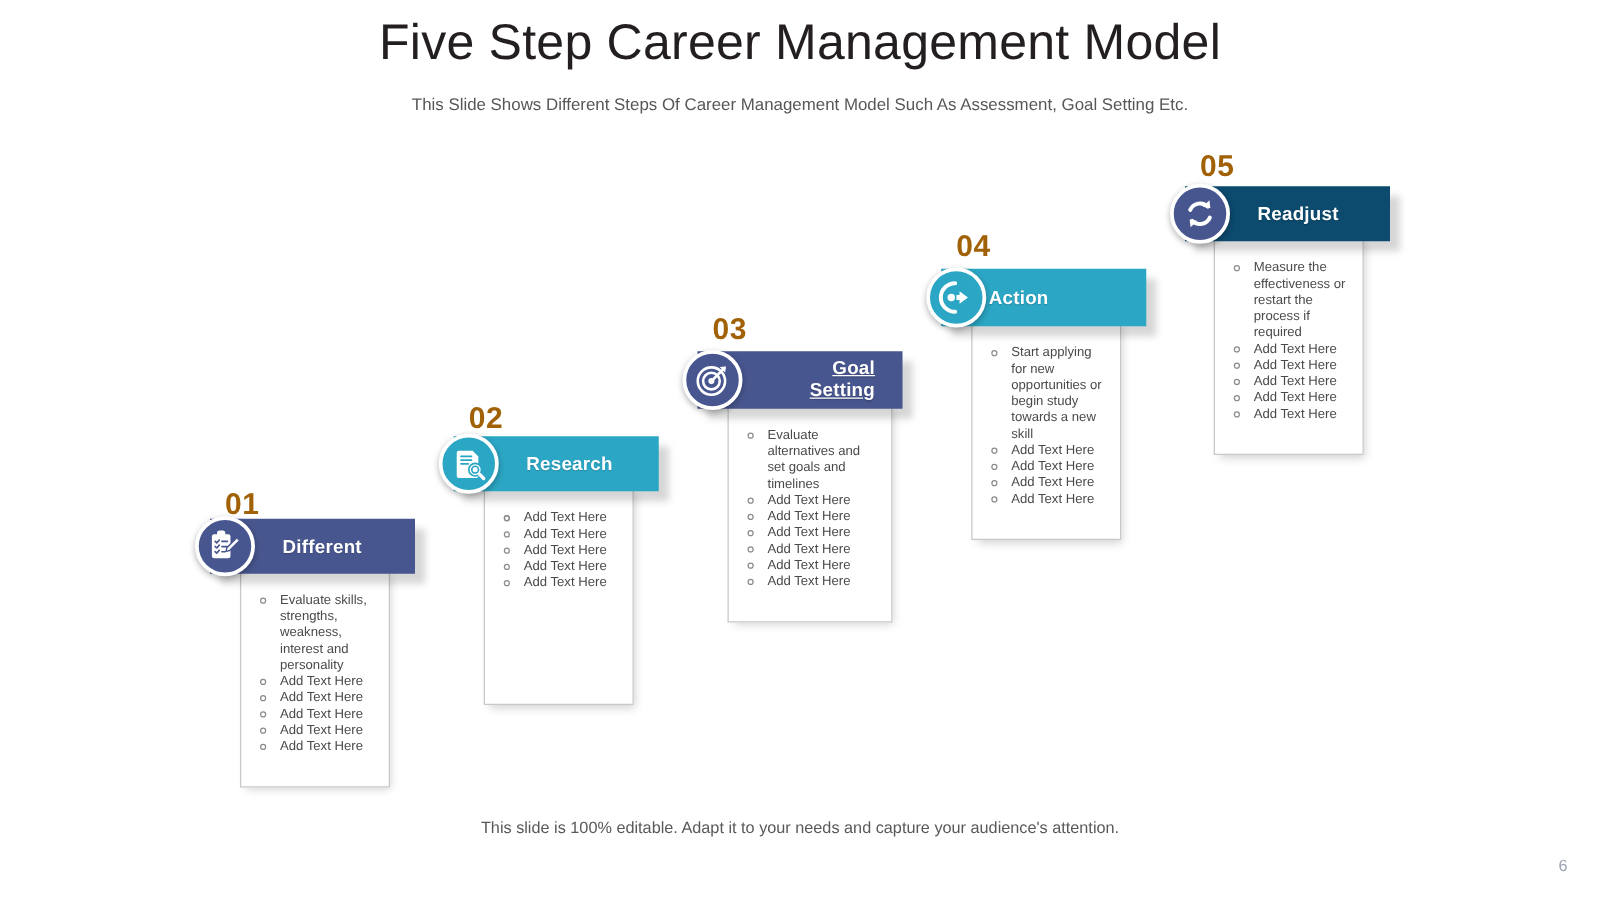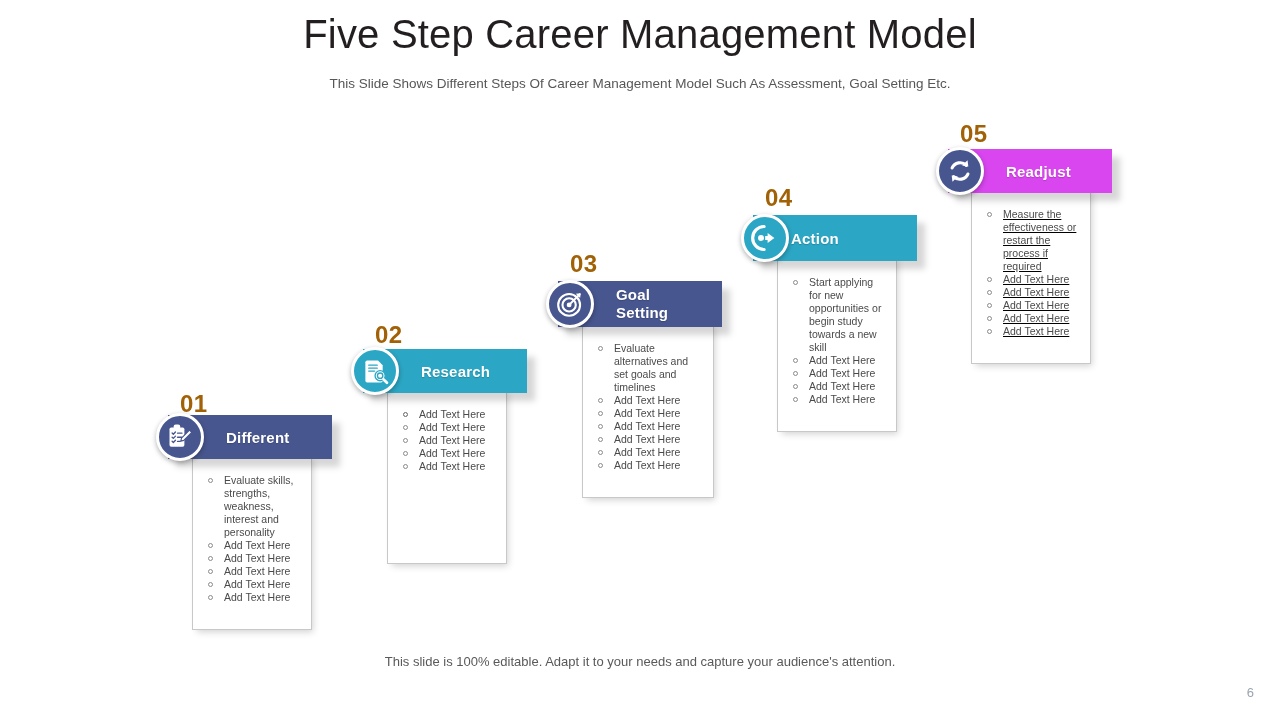--- a/index.html
+++ b/index.html
@@ -230,21 +230,21 @@
           <li><span class="bullet-mark"></span><span>Add Text Here</span></li>
           <li><span class="bullet-mark"></span><span>Add Text Here</span></li>
           <li><span class="bullet-mark"></span><span>Add Text Here</span></li>
           <li><span class="bullet-mark"></span><span>Add Text Here</span></li>
           <li><span class="bullet-mark"></span><span>Add Text Here</span></li>
           <li><span class="bullet-mark"></span><span>Add Text Here</span></li>
         </ul>
       </div>
       <div class="step-bar-shadow" style="left: 566px; top: 289px; width: 164px; height: 46px; filter: blur(3px);"></div>
       <div class="step-bar" style="left: 558px; top: 281px; width: 164px; height: 46px; background: rgb(72, 86, 143);">
-        <div class="bar-label two-line" style="width: 84px; text-align: left;"><span>Goal</span><br><span>Setting</span></div>
+        <div class="bar-label two-line" style="width: 84px; text-align: right; text-decoration: underline;"><span>Goal</span><br><span>Setting</span></div>
       </div>
       <div class="icon-circle" style="left: 546px; top: 304px; background: rgb(72, 86, 143); color: rgb(72, 86, 143);">
     <svg width="28" height="28" viewBox="0 0 32 32">
       <circle cx="15" cy="17" r="12.5" fill="none" stroke="#fff" stroke-width="2.4"></circle>
       <circle cx="15" cy="17" r="7.6" fill="none" stroke="#fff" stroke-width="2.4"></circle>
       <circle cx="15" cy="17" r="2.8" fill="#fff"></circle>
       <path d="M15 17L27 5" stroke="#fff" stroke-width="2.4" stroke-linecap="round"></path>
       <path d="M22.6 4.2l5.6-0.6-0.6 5.6z" fill="#fff"></path>
     </svg>
       </div>
@@ -268,32 +268,32 @@
     <svg width="30" height="30" viewBox="0 0 34 34">
       <path d="M16 4a13 13 0 1 0 0 26" fill="none" stroke="#fff" stroke-width="3.6" stroke-linecap="round"></path>
       <circle cx="12.5" cy="17" r="3.4" fill="#fff"></circle>
       <path d="M20 11.4l7.6 5.6-7.6 5.6z" fill="#fff"></path>
       <rect x="17.2" y="14.7" width="3.2" height="4.6" fill="#fff"></rect>
     </svg>
       </div>
     </div>
     <div class="step">
       <div class="step-number" style="left: 960px; top: 120px;">05</div>
-      <div class="step-body" style="left: 971px; top: 187px; width: 120px; height: 177px; text-decoration: underline;">
+      <div class="step-body" style="left: 971px; top: 187px; width: 120px; height: 177px;">
         <ul class="bullets">
           <li class="lead"><span class="bullet-mark"></span><span>Measure the effectiveness or restart the process if required</span></li>
           <li><span class="bullet-mark"></span><span>Add Text Here</span></li>
           <li><span class="bullet-mark"></span><span>Add Text Here</span></li>
           <li><span class="bullet-mark"></span><span>Add Text Here</span></li>
           <li><span class="bullet-mark"></span><span>Add Text Here</span></li>
           <li><span class="bullet-mark"></span><span>Add Text Here</span></li>
         </ul>
       </div>
       <div class="step-bar-shadow" style="left: 956px; top: 157px; width: 164px; height: 44px; filter: blur(3px);"></div>
-      <div class="step-bar" style="left: 948px; top: 149px; width: 164px; height: 44px; background: #d946ef;">
+      <div class="step-bar" style="left: 948px; top: 149px; width: 164px; height: 44px; background: #0c4a6e;">
         <div class="bar-label" style="width: 84px;">Readjust</div>
       </div>
       <div class="icon-circle" style="left: 936px; top: 171px; background: rgb(72, 86, 143); color: rgb(72, 86, 143);">
     <svg width="28" height="28" viewBox="0 0 32 32">
       <path d="M7 12.5a10 10 0 0 1 16.2-3" fill="none" stroke="#fff" stroke-width="3.6" stroke-linecap="round"></path>
       <path d="M24.6 3.6l0.9 7.2-7.1-1.2z" fill="#fff"></path>
       <path d="M25 19.5a10 10 0 0 1-16.2 3" fill="none" stroke="#fff" stroke-width="3.6" stroke-linecap="round"></path>
       <path d="M7.4 28.4l-0.9-7.2 7.1 1.2z" fill="#fff"></path>
     </svg>
       </div>

